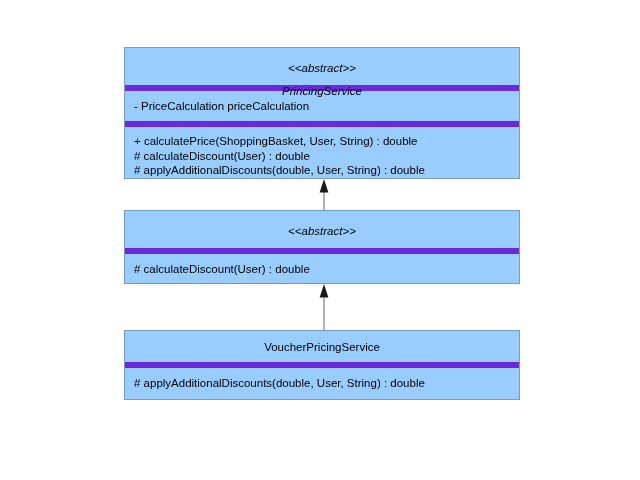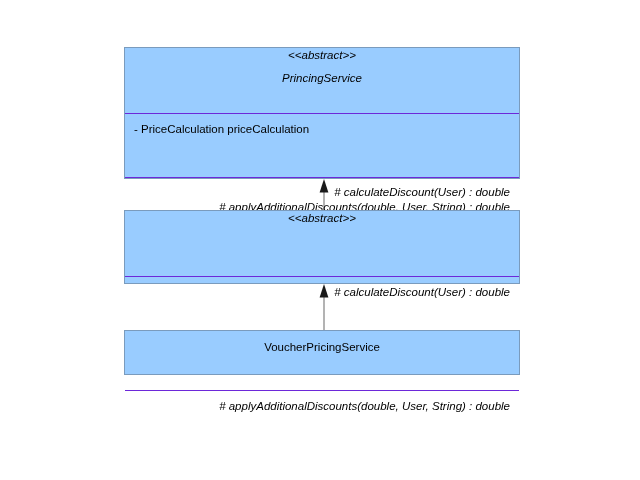--- a/index.html
+++ b/index.html
@@ -33,28 +33,27 @@
     background: #99ccff;
     border: 1px solid #7a9bbd;
     z-index: 2;
   }
 
   .compartment {
     box-sizing: border-box;
     padding: 4px 9px 5px 9px;
   }
   .compartment + .compartment {
-    border-top: 1px solid #6d28d9;
-    margin-top: 28px;
+    border-top: 6px solid #6d28d9;
   }
 
   
   .cmp-header {
     text-align: center;
-    padding-top: 0;
+    padding-top: 13px;
     padding-bottom: 5px;
   }
   .stereotype {
     font-size: 11.5px;
     font-style: italic;
     line-height: 14px;
     white-space: nowrap;
   }
   .class-name {
     font-size: 11.5px;
@@ -69,22 +68,20 @@
   
   .cmp-members {
     text-align: left;
   }
   .member {
     font-size: 11.5px;
     line-height: 14.5px;
     white-space: nowrap;
   }
   .member.abstract-member {
-    font-style: italic;
-    text-align: right;
   }
 
   
   .generalization {
     position: absolute;
     z-index: 1;
   }
   .generalization svg {
     display: block;
     overflow: visible;
@@ -114,37 +111,38 @@
     <div class="compartment cmp-header" style="height:37px;">
       <div class="stereotype">&lt;&lt;abstract&gt;&gt;</div>
       <div class="class-name abstract-name">PrincingService</div>
     </div>
 
     <div class="compartment cmp-members" style="height:36px; padding-top:8px;">
       <div class="member">- PriceCalculation priceCalculation</div>
     </div>
 
     <div class="compartment cmp-members" style="height:57px; padding-top:7px;">
+      <div class="member">+ calculatePrice(ShoppingBasket, User, String) : double</div>
       <div class="member abstract-member"># calculateDiscount(User) : double</div>
       <div class="member abstract-member"># applyAdditionalDiscounts(double, User, String) : double</div>
     </div>
   </div>
 
   <div class="uml-class" style="left:124px; top:210px; width:396px; height:74px;">
 
     <div class="compartment cmp-header" style="height:37px;">
       <div class="stereotype">&lt;&lt;abstract&gt;&gt;</div>
     </div>
 
     <div class="compartment cmp-members" style="height:37px; padding-top:8px;">
       <div class="member abstract-member"># calculateDiscount(User) : double</div>
     </div>
   </div>
 
-  <div class="uml-class" style="left:124px; top:330px; width:396px; height:45px;">
+  <div class="uml-class" style="left:124px; top:330px; width:396px; height:70px;">
 
     <div class="compartment cmp-header" style="height:31px; padding-top:9px;">
       <div class="class-name">VoucherPricingService</div>
     </div>
 
     <div class="compartment cmp-members" style="height:31px; padding-top:8px;">
       <div class="member abstract-member"># applyAdditionalDiscounts(double, User, String) : double</div>
     </div>
   </div>
 

